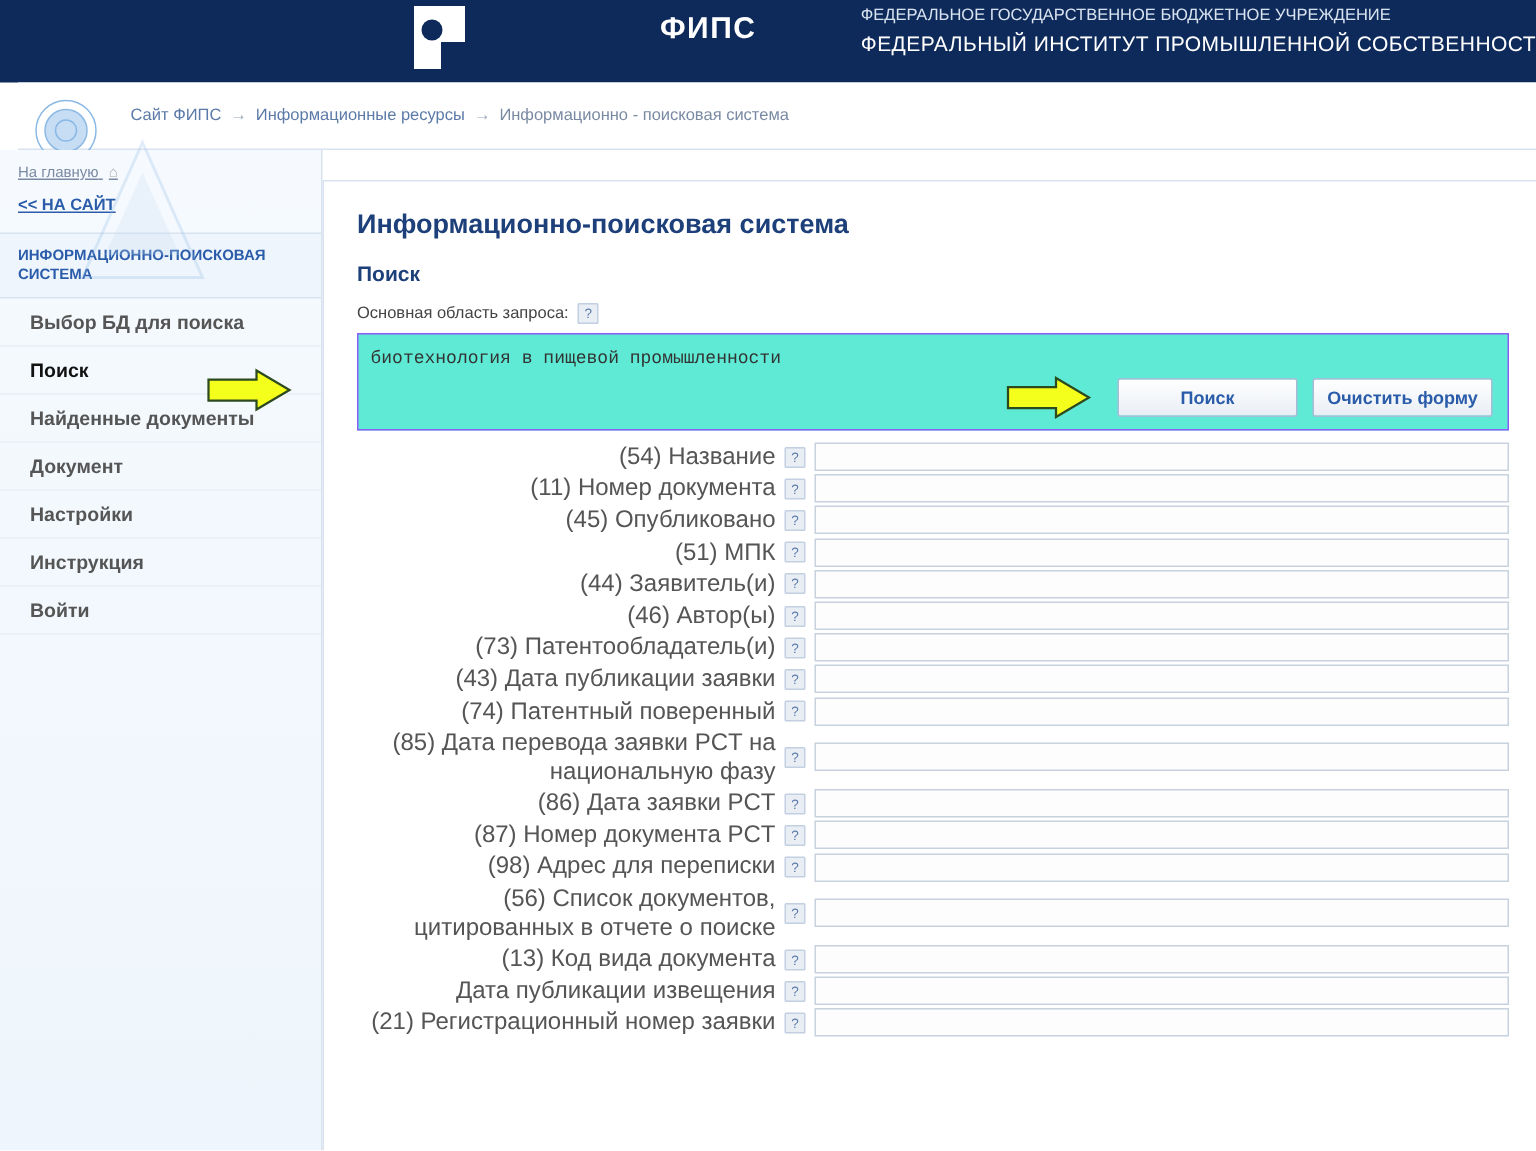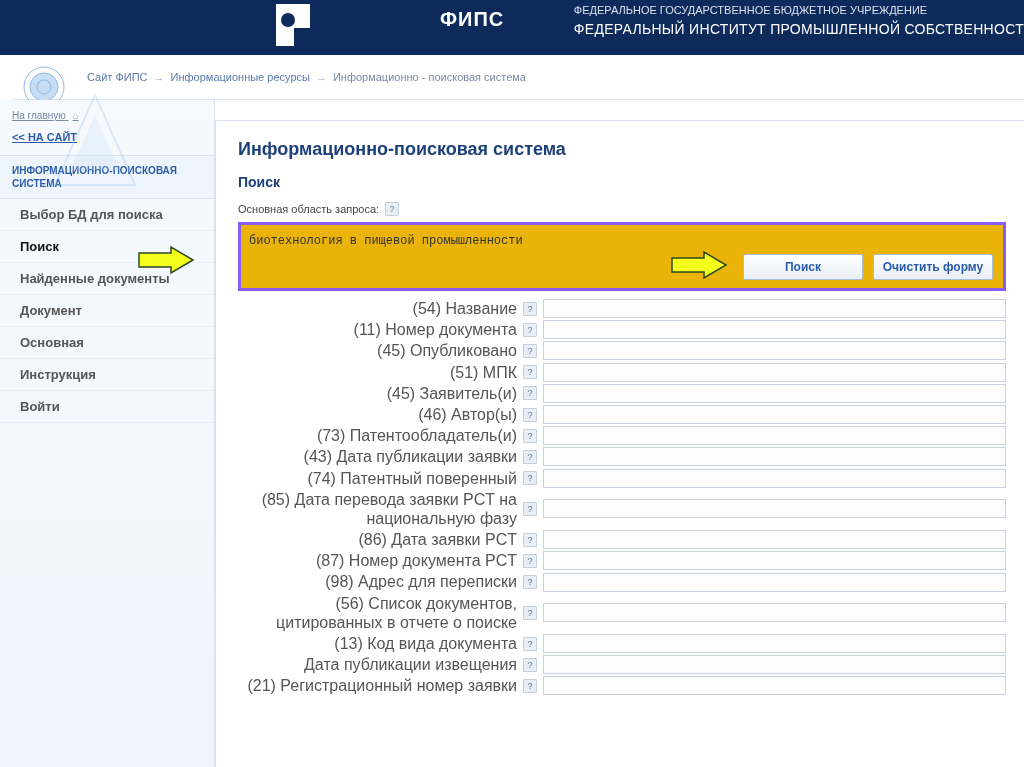--- a/index.html
+++ b/index.html
@@ -28,21 +28,21 @@
 .sidebar li { padding: 8px 20px; font-size: 13px; color: #555; border-bottom: 1px solid #e8eef6; cursor: pointer; font-weight: bold; }
 .sidebar li.active { color: #111; }
 
 .content { flex: 1; background: #fff; padding: 18px 18px 18px 22px; border-top: 1px solid #d9e3ef; border-left: 1px solid #d9e3ef; margin-top: 20px; overflow-y: auto; }
 .content h1 { color: #1d3f7a; font-size: 18px; font-weight: bold; margin-bottom: 14px; }
 .content h2 { color: #1d3f7a; font-size: 14px; font-weight: bold; margin-bottom: 12px; }
 
 .qlabel-row { display: flex; align-items: center; margin-bottom: 6px; color: #444; font-size: 11px; }
 .qlabel-row .help-q { margin-left: 6px; }
 
-.main-query-box { position: relative; background: #eab308; border: 3px solid #8b5cf6; padding: 8px 8px 40px 8px; margin-bottom: 8px; }
+.main-query-box { position: relative; background: #5eead4; border: 1px solid #8b5cf6; padding: 8px 8px 40px 8px; margin-bottom: 8px; }
 .main-query-text { width: 100%; font-family: 'Courier New', monospace; font-size: 12px; color: #333; border: none; background: transparent; outline: none; }
 .btn-row { position: absolute; right: 10px; bottom: 8px; display: flex; gap: 10px; }
 .btn { background: linear-gradient(to bottom, #ffffff, #e9eef5); border: 1px solid #a7bcd8; color: #2a5caa; font-size: 12px; padding: 5px 0; width: 120px; text-align: center; cursor: pointer; border-radius: 2px; font-weight: bold; }
 
 .field-row { display: flex; align-items: center; margin-bottom: 2px; }
 .field-label { width: 285px; text-align: right; padding-right: 6px; color: #555; font-size: 16px; line-height: 1.2; }
 .help-q { display: inline-block; width: 14px; height: 14px; background: #e9eef5; border: 1px solid #c2d0e2; color: #5b7aa8; font-size: 9px; text-align: center; line-height: 13px; cursor: pointer; border-radius: 1px; margin-right: 6px; flex-shrink: 0; }
 .field-input { flex: 1; max-width: 480px; height: 19px; border: 1px solid #c8d2de; background: #fdfdfd; padding: 0 4px; font-size: 11px; }
 
 .arrow-annot { position: absolute; z-index: 50; pointer-events: none; }
@@ -88,21 +88,21 @@
       <span>На главную</span>
       <span class="home-icon">⌂</span>
     </a>
     <a class="back-link" href="#">&lt;&lt; НА САЙТ</a>
     <div class="section-title">ИНФОРМАЦИОННО-ПОИСКОВАЯ СИСТЕМА</div>
     <ul id="sidebar-list">
         <li>Выбор БД для поиска</li>
         <li class="active">Поиск</li>
         <li>Найденные документы</li>
         <li>Документ</li>
-        <li>Основная</li>
+        <li>Настройки</li>
         <li>Инструкция</li>
         <li>Войти</li>
       </ul>
   </div>
 
   <div class="content">
     <h1>Информационно-поисковая система</h1>
     <h2>Поиск</h2>
 
     <div class="qlabel-row">
@@ -133,21 +133,21 @@
           <div class="field-label">(45) Опубликовано</div>
           <span class="help-q">?</span>
           <input type="text" class="field-input" style="">
         </div>
         <div class="field-row">
           <div class="field-label">(51) МПК</div>
           <span class="help-q">?</span>
           <input type="text" class="field-input" style="">
         </div>
         <div class="field-row">
-          <div class="field-label">(45) Заявитель(и)</div>
+          <div class="field-label">(44) Заявитель(и)</div>
           <span class="help-q">?</span>
           <input type="text" class="field-input" style="">
         </div>
         <div class="field-row">
           <div class="field-label">(46) Автор(ы)</div>
           <span class="help-q">?</span>
           <input type="text" class="field-input" style="">
         </div>
         <div class="field-row">
           <div class="field-label">(73) Патентообладатель(и)</div>

